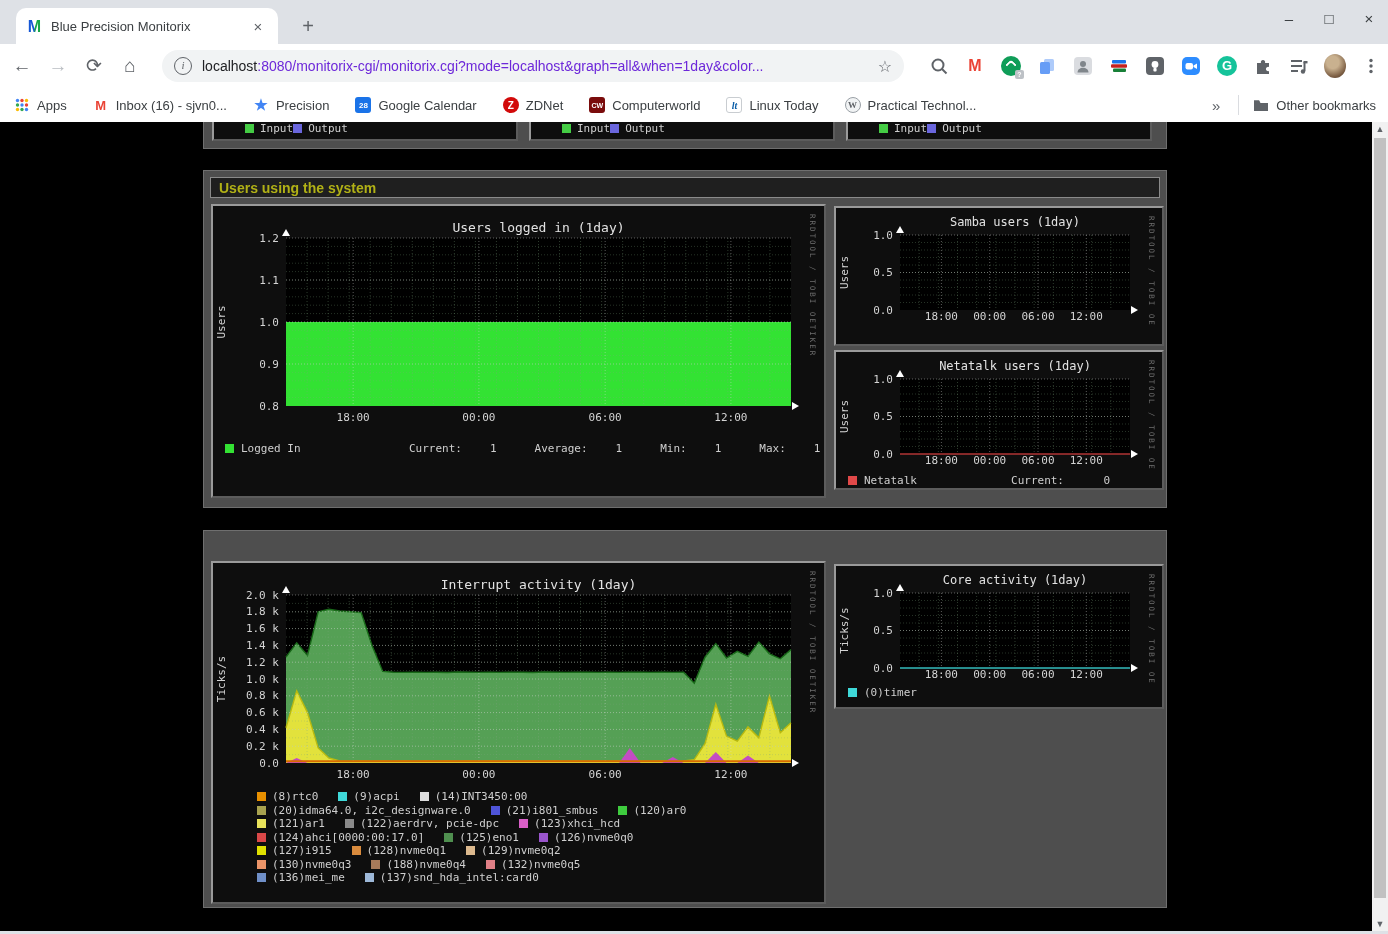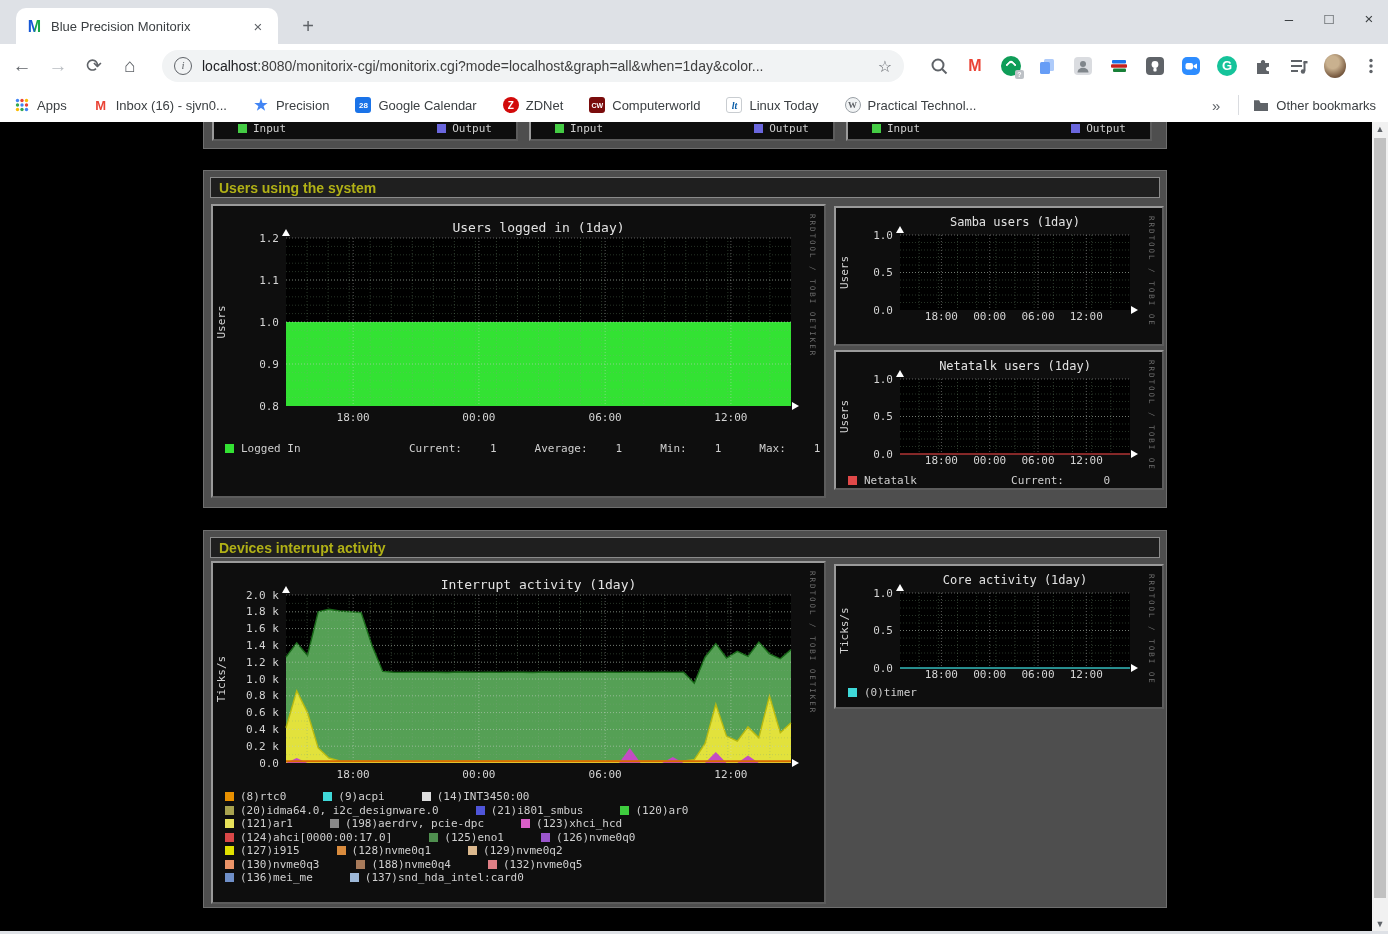--- a/index.html
+++ b/index.html
@@ -14,21 +14,21 @@
   .winctl{position:absolute;right:10px;top:10px;display:flex;gap:22px;color:#3c4043;font-size:15px;}
   .winctl span{width:18px;text-align:center;}
   
   .toolbar{position:absolute;top:44px;left:0;width:1388px;height:44px;background:#fff;display:flex;align-items:center;}
   .navbtn{width:28px;height:28px;margin-left:8px;text-align:center;line-height:28px;font-size:19px;color:#5f6368;}
   .navbtn.disabled{color:#b8bcc1;}
   .omnibox{position:absolute;left:162px;top:6px;width:742px;height:32px;background:#f1f3f4;border-radius:16px;display:flex;align-items:center;padding:0 12px;}
   .omni-info{width:18px;height:18px;border:1.5px solid #5f6368;border-radius:50%;color:#5f6368;font-size:11px;line-height:15px;text-align:center;font-family:"Liberation Serif",serif;font-style:italic;}
   .omni-text{margin-left:10px;font-size:14px;white-space:nowrap;overflow:hidden;flex:1;}
   .omni-host{color:#202124;}
-  .omni-rest{color:#404040;}
+  .omni-rest{color:#6d28d9;}
   .omni-star{color:#5f6368;font-size:16px;margin-left:8px;}
   .extrow{position:absolute;right:6px;top:6px;height:32px;display:flex;align-items:center;gap:14px;}
   .exticon{width:22px;height:22px;position:relative;display:flex;align-items:center;justify-content:center;}
   
   .bkbar{position:absolute;top:88px;left:0;width:1388px;height:34px;background:#fff;display:flex;align-items:center;}
   .bklist{display:flex;align-items:center;margin-left:14px;gap:26px;}
   .bkitem{display:flex;align-items:center;gap:7px;font-size:13px;color:#3c4043;white-space:nowrap;}
   .bkright{position:absolute;right:12px;display:flex;align-items:center;gap:14px;font-size:13px;color:#3c4043;}
   .bk-chev{color:#5f6368;font-size:15px;margin-right:4px;}
   .bk-sep{width:1px;height:20px;background:#dadce0;}
@@ -39,24 +39,24 @@
   .sec-header{position:absolute;left:6px;right:6px;top:6px;height:21px;background:#1f1f1f;border:1px solid #8a8a8a;color:#b1b116;font:bold 14px "Liberation Sans",sans-serif;padding:2px 8px;}
   .panel{position:absolute;background:#0e0e0e;border:2px solid;border-color:#9a9a9a #5c5c5c #5c5c5c #9a9a9a;overflow:hidden;}
   .panel svg{display:block;}
   .lgrow{display:flex;align-items:center;font:11px "DejaVu Sans Mono",monospace;color:#cfcfcf;}
   .sw{width:9px;height:9px;flex:0 0 9px;}
   .lgname{margin-left:7px;}
   .statblk{margin-left:38px;}
   .statval{margin-left:28px;}
   .lg-current{margin-left:auto;margin-right:52px;}
   .lg-curval{display:inline-block;min-width:36px;text-align:right;margin-left:10px;}
-  .lgrows .row{display:flex;align-items:center;gap:37px;height:13.5px;padding-left:12px;font:11px "DejaVu Sans Mono",monospace;color:#cfcfcf;}
+  .lgrows .row{display:flex;align-items:center;gap:20px;height:13.5px;padding-left:12px;font:11px "DejaVu Sans Mono",monospace;color:#cfcfcf;margin-left:32px;}
   .lgitem{display:flex;align-items:center;gap:6px;white-space:nowrap;}
   
-  .toppanel .lgrow{position:absolute;bottom:4px;left:0;right:0;padding:0 24px;justify-content:space-between;}
+  .toppanel .lgrow{position:absolute;bottom:4px;left:0;right:0;padding:0 31px;}
   
   .scrollbar{position:absolute;right:0;top:0;width:16px;height:809px;background:#f1f1f1;}
   .sb-thumb{position:absolute;left:2px;top:16px;width:12px;height:760px;background:#c1c1c1;}
   .sb-arrow{position:absolute;left:0;width:16px;height:14px;color:#5f6368;font-size:9px;text-align:center;line-height:14px;}
   .bottom-edge{position:absolute;left:0;top:931px;width:1388px;height:3px;background:#dee1e6;}
   .avatar{width:24px;height:24px;border-radius:50%;background:radial-gradient(circle at 40% 35%,#c9b18f 0 30%,#7a5c42 70%,#4a3a2c 100%);}
 </style>
 </head>
 <body>
 
@@ -461,21 +461,20 @@
           </div>
         <div class="lgrow" style="margin-top:4px;padding-left:12px;">
             <span class="sw" style="background: rgb(224, 72, 72);"></span>
             <span class="lgname">Netatalk</span>
             <span class="lg-current"><span>Current:</span><span class="lg-curval">0</span></span>
           </div>
       </div>
     </div>
 
     <div class="section" style="left:203px;top:408px;width:964px;height:378px;">
-      <div class="sec-header">Devices interrupt activity</div>
       <div class="panel" style="left:7px;top:30px;width:615px;height:343px;">
         <div>
             <svg width="611" height="224">
               <rect x="73" y="32" width="505" height="168" fill="#000"></rect>
               <polygon points="73.0,94.2 83.7,79.9 94.5,92.5 105.2,48.8 116.0,46.3 126.7,48.0 137.5,48.8 148.2,49.6 159.0,82.4 169.7,108.4 180.4,109.3 191.2,109.4 201.9,109.1 212.7,109.4 223.4,109.2 234.2,109.5 244.9,109.0 255.7,109.3 266.4,109.4 277.1,109.1 287.9,109.4 298.6,109.2 309.4,109.3 320.1,109.5 330.9,109.0 341.6,109.3 352.4,109.4 363.1,109.1 373.9,109.3 384.6,109.4 395.3,109.2 406.1,109.4 416.8,109.1 427.6,109.3 438.3,109.4 449.1,109.2 459.8,109.4 470.6,109.3 481.3,120.2 492.0,94.2 502.8,80.7 513.5,95.0 524.3,88.3 535.0,93.3 545.8,79.0 556.5,90.8 567.3,95.8 578.0,86.6 578,200.0 73,200.0" fill="#55a055"></polygon>
               <polyline points="73.0,94.2 83.7,79.9 94.5,92.5 105.2,48.8 116.0,46.3 126.7,48.0 137.5,48.8 148.2,49.6 159.0,82.4 169.7,108.4 180.4,109.3 191.2,109.4 201.9,109.1 212.7,109.4 223.4,109.2 234.2,109.5 244.9,109.0 255.7,109.3 266.4,109.4 277.1,109.1 287.9,109.4 298.6,109.2 309.4,109.3 320.1,109.5 330.9,109.0 341.6,109.3 352.4,109.4 363.1,109.1 373.9,109.3 384.6,109.4 395.3,109.2 406.1,109.4 416.8,109.1 427.6,109.3 438.3,109.4 449.1,109.2 459.8,109.4 470.6,109.3 481.3,120.2 492.0,94.2 502.8,80.7 513.5,95.0 524.3,88.3 535.0,93.3 545.8,79.0 556.5,90.8 567.3,95.8 578.0,86.6" fill="none" stroke="#1a6b1a" stroke-width="1.4"></polyline>
               <polygon points="73.0,164.7 83.7,127.8 94.5,149.6 105.2,184.9 116.0,195.0 126.7,197.9 137.5,198.2 148.2,198.0 159.0,198.1 169.7,197.9 180.4,198.2 191.2,198.0 201.9,198.1 212.7,197.9 223.4,198.2 234.2,198.0 244.9,198.1 255.7,197.9 266.4,198.2 277.1,198.0 287.9,198.1 298.6,197.9 309.4,198.2 320.1,198.0 330.9,198.1 341.6,197.9 352.4,198.2 363.1,198.0 373.9,198.1 384.6,197.9 395.3,198.2 406.1,198.0 416.8,198.1 427.6,197.9 438.3,198.2 449.1,198.0 459.8,198.1 470.6,197.9 481.3,196.6 492.0,180.7 502.8,141.2 513.5,173.1 524.3,178.2 535.0,163.9 545.8,174.8 556.5,132.8 567.3,169.8 578.0,159.7 578,200.0 73,200.0" fill="#e2e23c"></polygon>
               <polyline points="73.0,164.7 83.7,127.8 94.5,149.6 105.2,184.9 116.0,195.0 126.7,197.9 137.5,198.2 148.2,198.0 159.0,198.1 169.7,197.9 180.4,198.2 191.2,198.0 201.9,198.1 212.7,197.9 223.4,198.2 234.2,198.0 244.9,198.1 255.7,197.9 266.4,198.2 277.1,198.0 287.9,198.1 298.6,197.9 309.4,198.2 320.1,198.0 330.9,198.1 341.6,197.9 352.4,198.2 363.1,198.0 373.9,198.1 384.6,197.9 395.3,198.2 406.1,198.0 416.8,198.1 427.6,197.9 438.3,198.2 449.1,198.0 459.8,198.1 470.6,197.9 481.3,196.6 492.0,180.7 502.8,141.2 513.5,173.1 524.3,178.2 535.0,163.9 545.8,174.8 556.5,132.8 567.3,169.8 578.0,159.7" fill="none" stroke="#b9b90f" stroke-width="1.4"></polyline>
               <polygon points="73.0,200.0 83.7,195.0 94.5,200.0 105.2,200.0 116.0,200.0 126.7,200.0 137.5,200.0 148.2,200.0 159.0,200.0 169.7,200.0 180.4,200.0 191.2,200.0 201.9,200.0 212.7,200.0 223.4,200.0 234.2,200.0 244.9,200.0 255.7,200.0 266.4,200.0 277.1,200.0 287.9,200.0 298.6,200.0 309.4,200.0 320.1,200.0 330.9,200.0 341.6,200.0 352.4,200.0 363.1,200.0 373.9,200.0 384.6,200.0 395.3,200.0 406.1,200.0 416.8,184.9 427.6,200.0 438.3,200.0 449.1,200.0 459.8,194.1 470.6,200.0 481.3,200.0 492.0,200.0 502.8,189.1 513.5,200.0 524.3,200.0 535.0,192.4 545.8,200.0 556.5,200.0 567.3,200.0 578.0,200.0 578,200.0 73,200.0" fill="#c44ac4"></polygon>
               <line x1="94.04166666666667" y1="32" x2="94.04166666666667" y2="200" stroke="rgba(125,165,125,0.35)" stroke-dasharray="1,2"></line>
@@ -586,21 +585,21 @@
                 <span>(120)ar0</span>
               </span>
             </div>
             <div class="row">
               <span class="lgitem">
                 <span class="sw" style="background: rgb(232, 226, 90);"></span>
                 <span>(121)ar1</span>
               </span>
               <span class="lgitem">
                 <span class="sw" style="background: rgb(138, 138, 138);"></span>
-                <span>(198)aerdrv, pcie-dpc</span>
+                <span>(122)aerdrv, pcie-dpc</span>
               </span>
               <span class="lgitem">
                 <span class="sw" style="background: rgb(218, 95, 200);"></span>
                 <span>(123)xhci_hcd</span>
               </span>
             </div>
             <div class="row">
               <span class="lgitem">
                 <span class="sw" style="background: rgb(218, 72, 72);"></span>
                 <span>(124)ahci[0000:00:17.0]</span>

